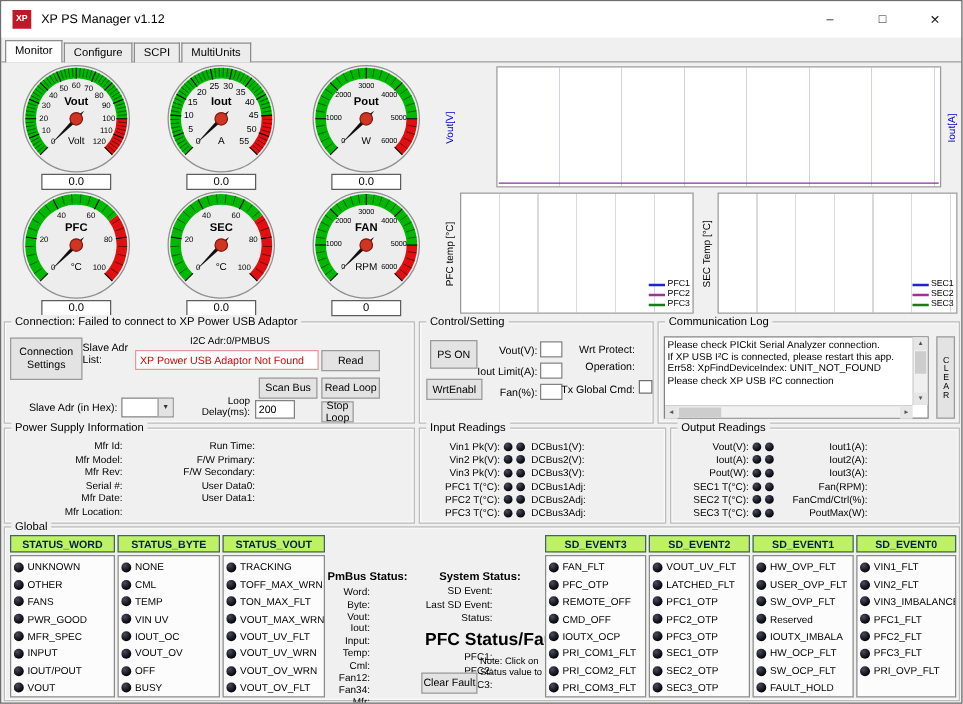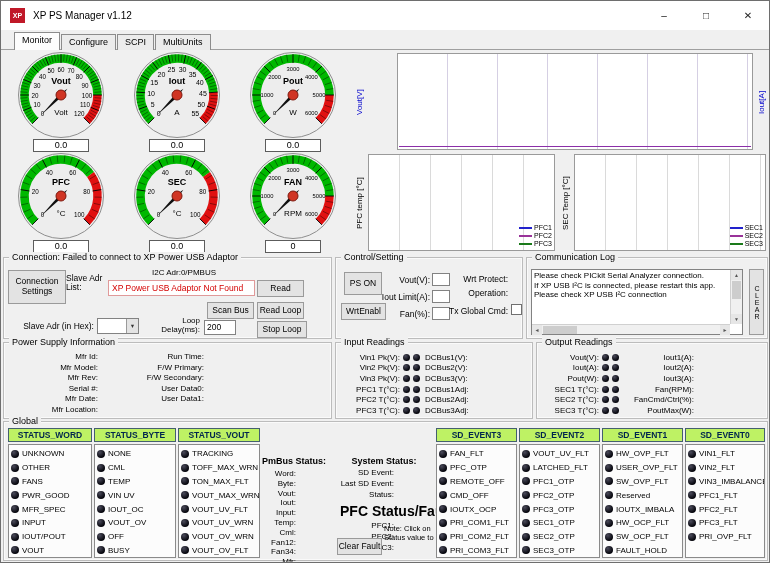--- a/index.html
+++ b/index.html
@@ -8,21 +8,21 @@
 
   
   .titlebar { position:absolute; left:0; top:0; width:100%; height:29px; background:#fff; display:flex; align-items:center; }
   .app-icon { width:15px; height:15px; margin-left:9px; background:#c01828; color:#fff; font-size:7px; font-weight:bold; display:flex; align-items:center; justify-content:center; }
   .title-text { margin-left:8px; font-size:10px; }
   .win-controls { position:absolute; right:0; top:0; height:29px; display:flex; }
   .win-btn { width:42px; height:29px; display:flex; align-items:center; justify-content:center; font-size:10px; color:#222; }
 
   
   .content-line { position:absolute; left:0; top:48px; width:100%; height:1px; background:#9f9f9f; }
-  .tabbar { position:absolute; left:0; top:29px; width:100%; height:20px; display:flex; align-items:flex-end; padding-left:13px; }
+  .tabbar { position:absolute; left:0; top:29px; width:100%; height:20px; display:flex; align-items:flex-end; padding-left:3px; }
   .tab { border:1px solid #8c8c8c; border-bottom:none; background:#ececec; font-size:9px; padding:2px 7px 3px 7px; margin-right:1px; }
   .tab.active { background:#fdfdfd; padding-bottom:5px; }
 
   
   #gauges { position:absolute; left:2px; top:50px; width:348px; height:202px; display:grid; grid-template-columns:repeat(3,116px); grid-template-rows:repeat(2,101px); }
   .gauge-cell { position:relative; width:116px; height:101px; }
   .gauge-cell svg { display:block; }
   .gauge-value { position:absolute; left:50%; transform:translateX(-50%); bottom:0; width:56px; height:13px; background:#fff; border:1px solid #5c5c5c; font-size:9px; line-height:11px; text-align:center; }
 
   
@@ -67,21 +67,21 @@
   #sec-status { left:2px; top:420px; width:765px; height:140px; }
 
   
   #btn-conn-settings { left:4px; top:12px; width:58px; height:34px; }
   #lbl-slave-list { left:62px; top:16px; width:40px; line-height:9px; white-space:normal; }
   #lbl-i2c { left:104px; top:10px; font-size:8px;padding-left:44px; }
   #adaptor-status { position:absolute; left:104px; top:22px; width:147px; height:16px; color:#d40000; border:1px solid #e09a9a; background:#fff; font-size:8.5px; line-height:14px; padding:0 3px; white-space:nowrap; overflow:hidden; }
   #btn-read { left:253px; top:22px; width:47px; height:17px; }
   #btn-scan { left:203px; top:44px; width:47px; height:17px; }
   #btn-readloop { left:253px; top:44px; width:47px; height:17px; }
-  #btn-stoploop { left:253px; top:63px; width:50px; height:17px; }
+  #btn-stoploop { left:253px; top:63px; width:26px; height:17px; }
   #lbl-slave-hex { left:2px; top:63px; width:88px; }
   #combo-slave-hex { left:93px; top:60px; width:42px; height:16px; }
   #lbl-loop-delay { left:146px; top:58px; width:50px; line-height:9px; font-size:8px; white-space:normal; }
   #tb-loop-delay { left:200px; top:62px; width:32px; height:15px; }
 
   
   #btn-pson { left:8px; top:14px; width:38px; height:23px; }
   #btn-wrtenabl { left:5px; top:45px; width:45px; height:17px; }
   #lbl-voutv { left:38px; top:17px; width:56px; }
   #tb-vout { left:96px; top:15px; width:18px; height:13px; }
@@ -619,20 +619,21 @@
     <span class="checkbox" id="cb-txglobal"></span>
   </div>
 
   <div class="group" id="sec-commlog">
     <div class="group-label">Communication Log</div>
     <div id="log-box">
       <div id="log-lines">
 
       <div class="log-line">Please check PICkit Serial Analyzer connection.</div>
           <div class="log-line">If XP USB I²C is connected, please restart this app.</div>
+          <div class="log-line">Err58: XpFindDeviceIndex: UNIT_NOT_FOUND</div>
           <div class="log-line">Please check XP USB I²C connection</div>
         </div>
       <div class="vscroll">
         <div class="sa">▲</div>
         <div class="thumb"></div>
         <div class="sa down">▼</div>
       </div>
       <div class="hscroll">
         <div class="sa">◄</div>
         <div class="hthumb"></div>

